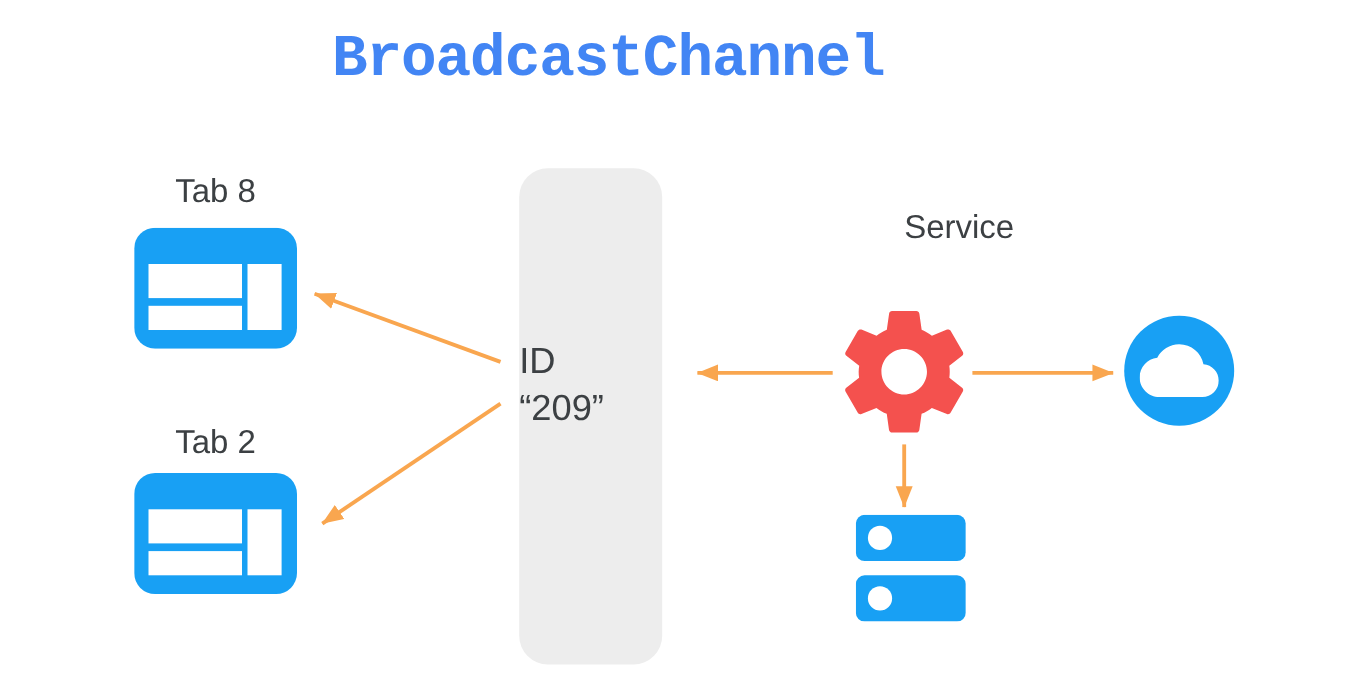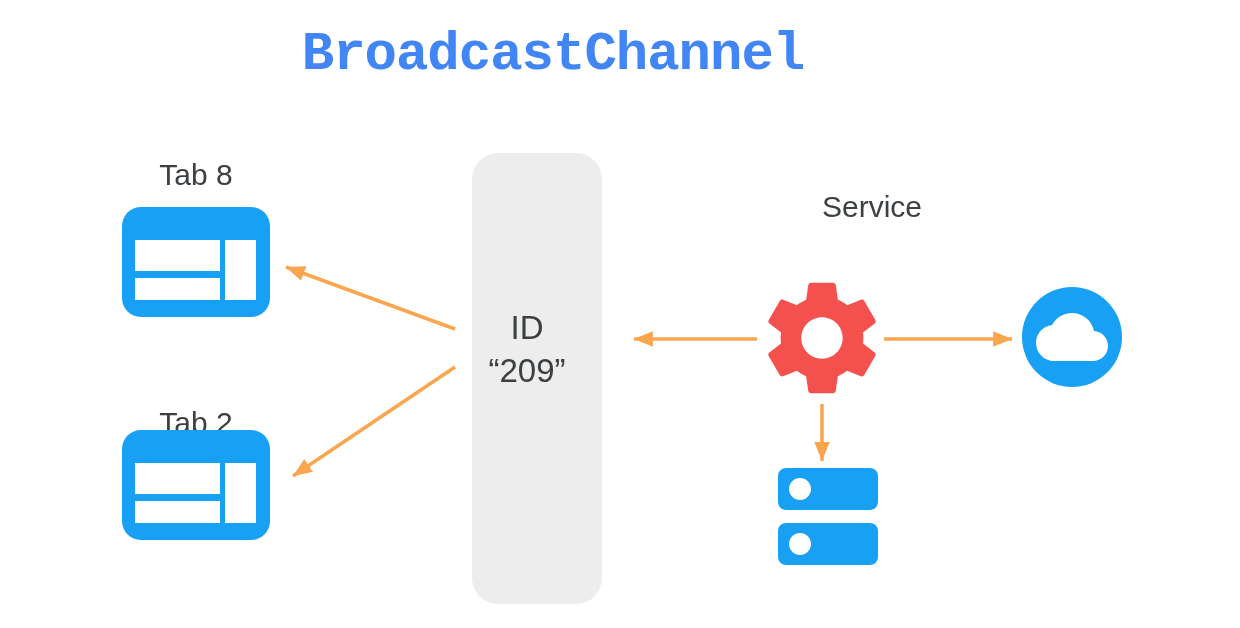--- a/index.html
+++ b/index.html
@@ -29,34 +29,34 @@
     letter-spacing: -1px;
   }
   .label {
     position: absolute;
     color: var(--text-dark, #3C4043);
     font-size: 30px;
     font-weight: 500;
     text-align: center;
   }
   .tab1-label { left: 122px; top: 158px; width: 148px; }
-  .tab2-label { left: 122px; top: 386px; width: 148px; margin-top: 20px; }
+  .tab2-label { left: 122px; top: 386px; width: 148px; }
   .sw-label   { left: 722px; top: 186px; width: 200px; line-height: 41px; text-align: right; }
   .channel-box {
     position: absolute;
     left: 472px; top: 153px;
     width: 130px; height: 451px;
     background: var(--channel-gray, #EDEDED);
     border-radius: 26px;
   }
   .channel-text {
     position: absolute;
     left: 472px; top: 306px;
     width: 110px;
-    text-align: center;
+    text-align: left;
     color: var(--text-dark, #3C4043);
     font-size: 33px;
     line-height: 43px;
     font-weight: 400;
   }
   .tab-icon { position: absolute; width: 148px; height: 110px; }
   .tab-icon.t1 { left: 122px; top: 207px; }
   .tab-icon.t2 { left: 122px; top: 430px; }
   .tab-icon .frame { fill: var(--icon-blue, #18A0F4); }
   .tab-icon .pane  { fill: #ffffff; }

